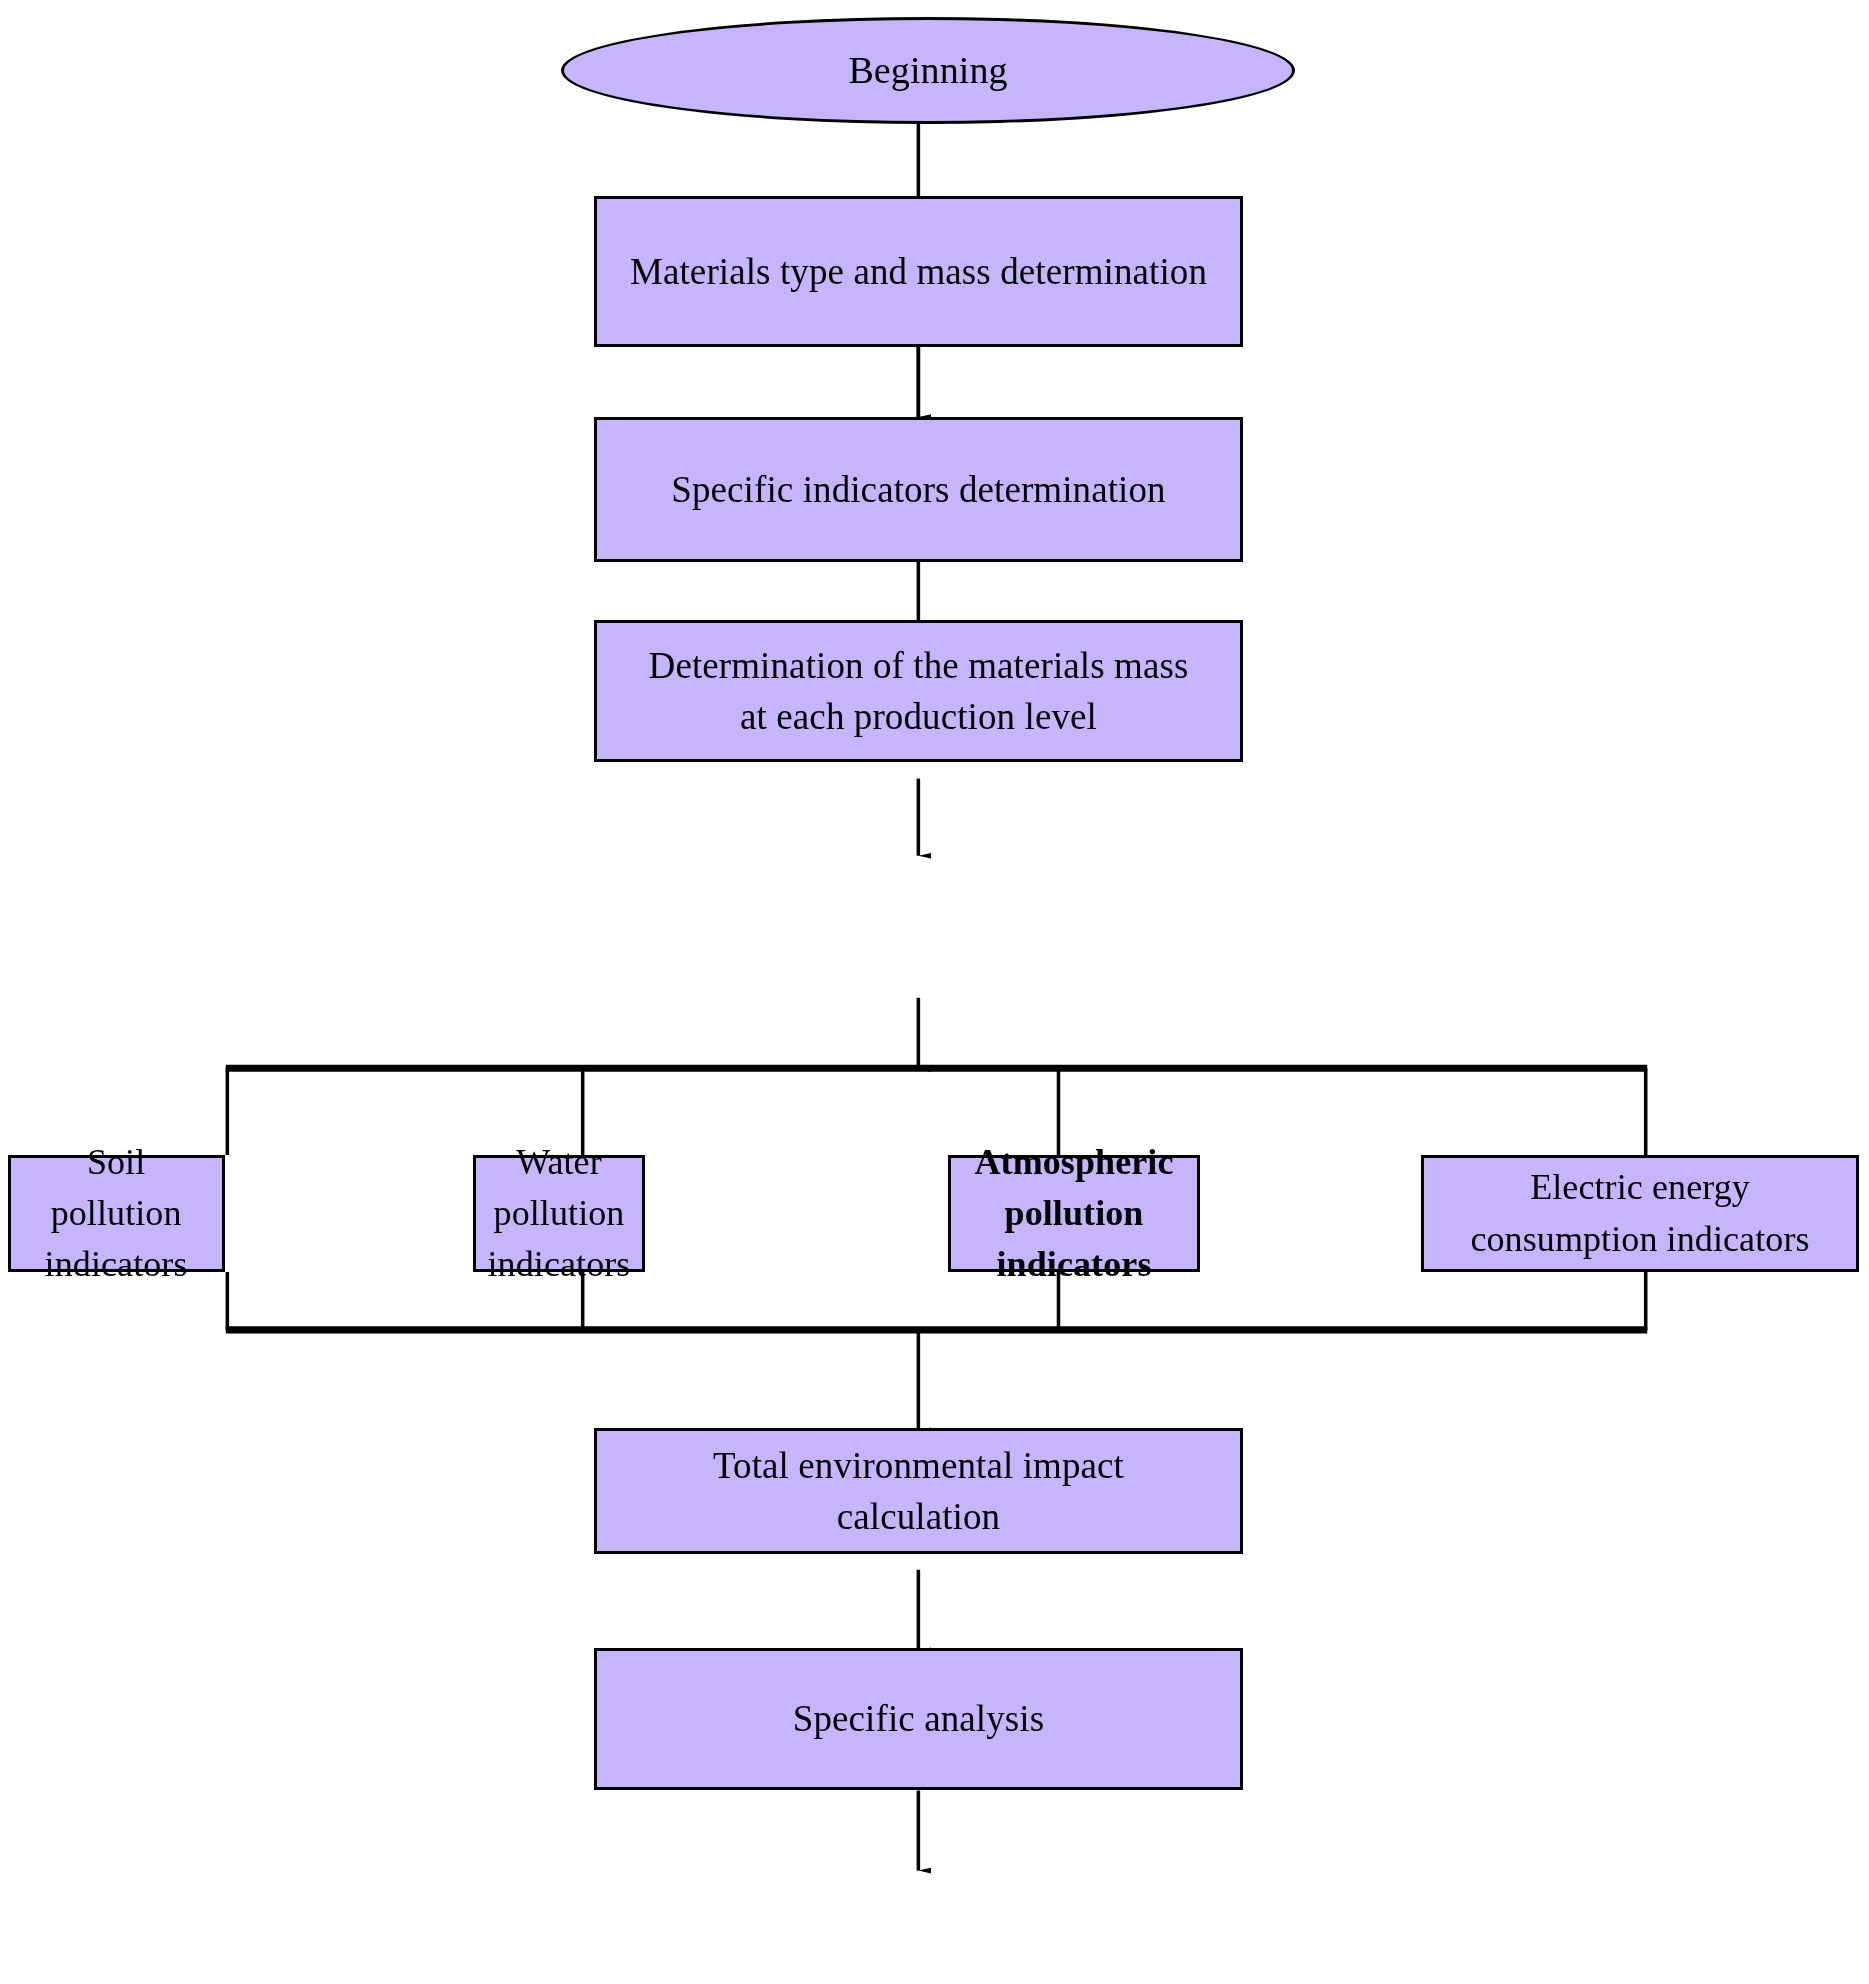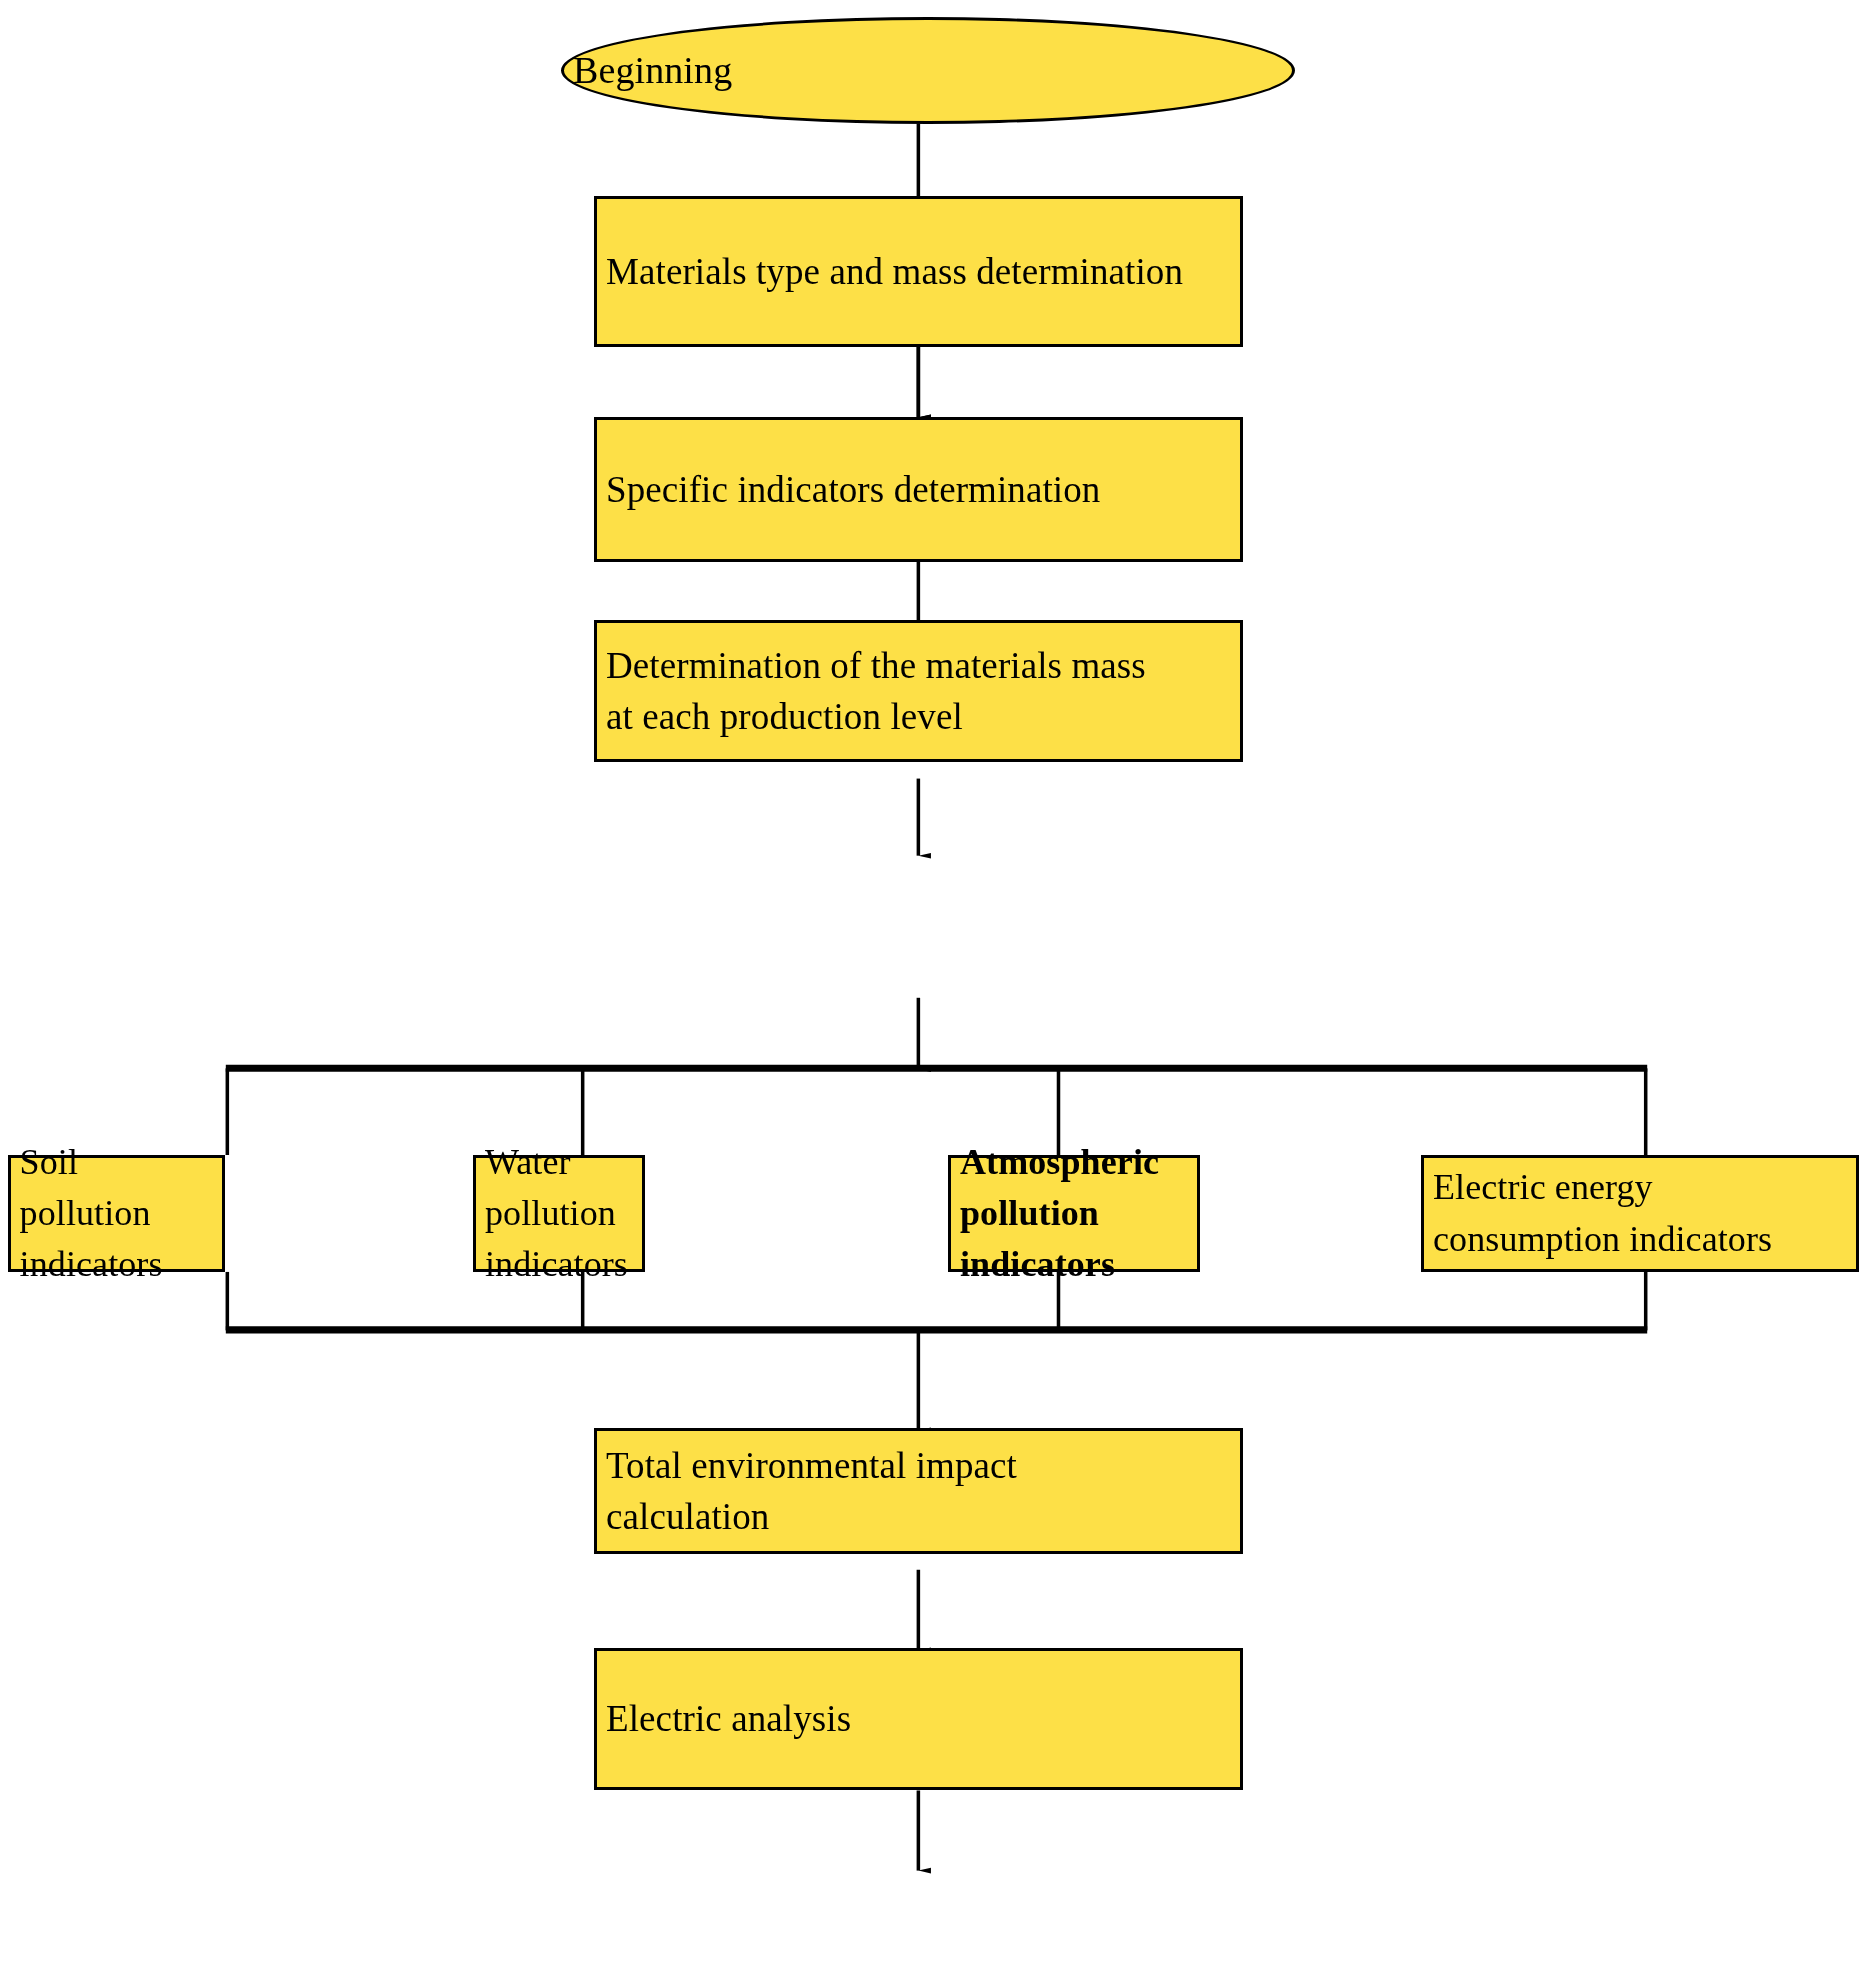--- a/index.html
+++ b/index.html
@@ -26,21 +26,22 @@
     width: 1870px;
     height: 1985px;
     pointer-events: none;
   }
   .node {
     position: absolute;
     box-sizing: border-box;
     display: flex;
     align-items: center;
     justify-content: center;
-    background: #fde047;
+    text-align: center;
+    background: #c4b5fd;
     color: #000000;
   }
   .proc {
     border: 3.5px solid #000000;
   }
   .term {
     border: 3.5px solid #000000;
     border-radius: 50%;
   }
   .node .label {
@@ -135,18 +136,18 @@
     <span class="label">Electric energy
 consumption indicators</span>
   </div>
 
   <div class="node proc" style="left:594px; top:1428px; width:649px; height:126px;">
     <span class="label">Total environmental impact
 calculation</span>
   </div>
 
   <div class="node proc" style="left:594px; top:1648px; width:649px; height:142px;">
-    <span class="label">Electric analysis</span>
+    <span class="label">Specific analysis</span>
   </div>
 
 
 </div>
 
 
 </body></html>

